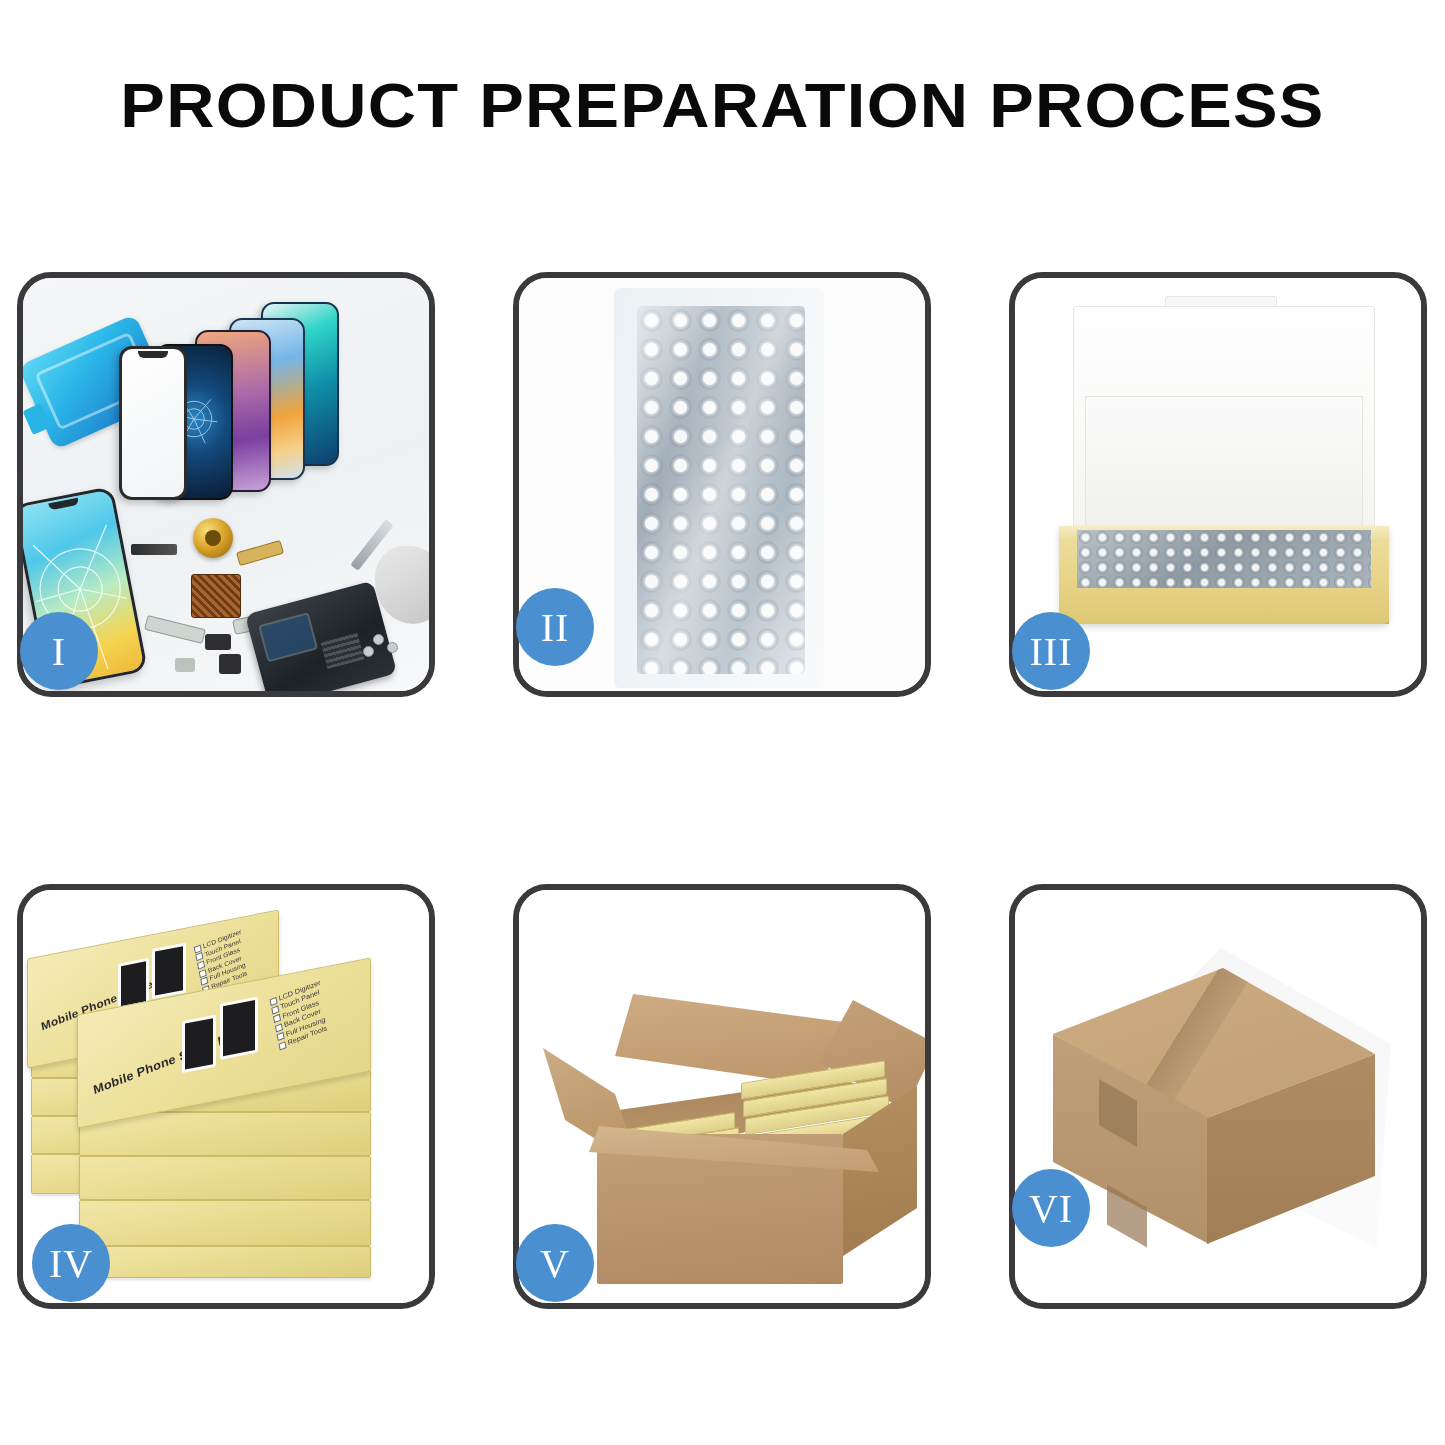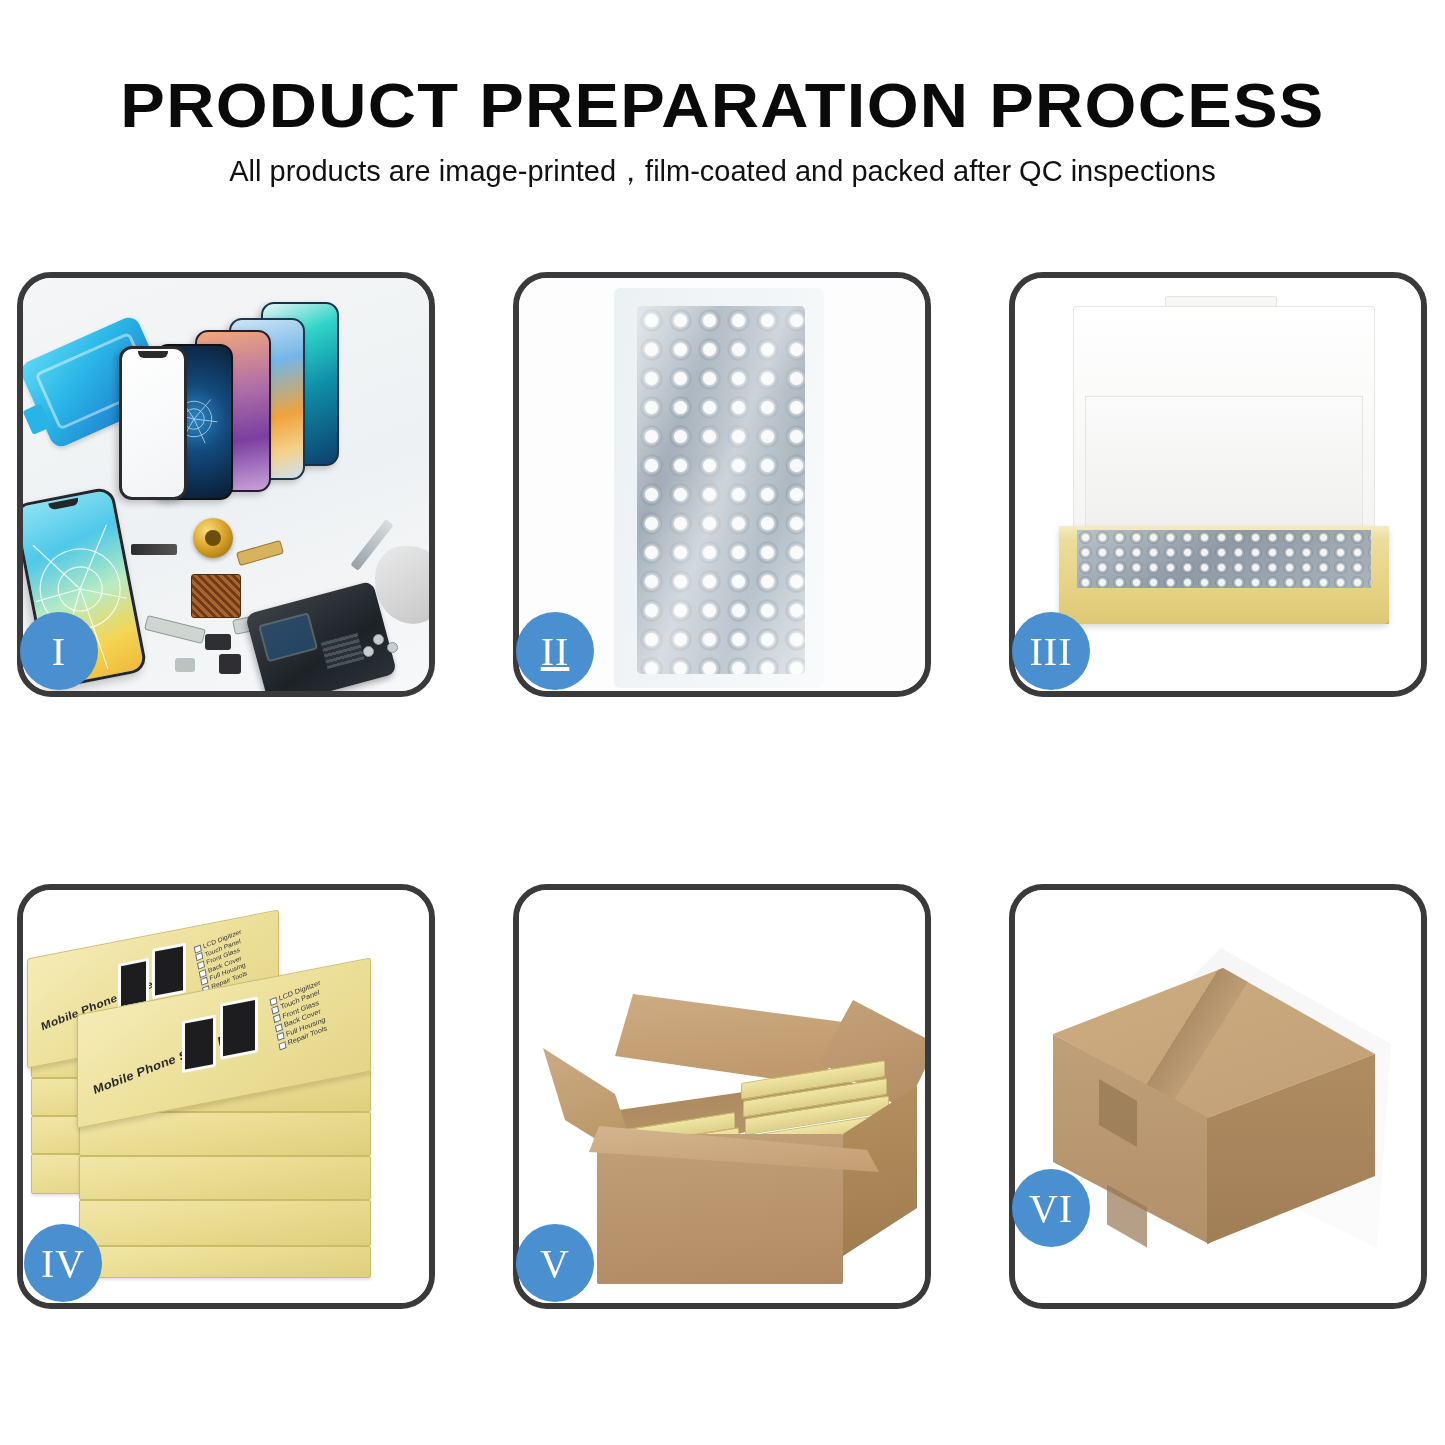--- a/index.html
+++ b/index.html
@@ -29,22 +29,22 @@
   }
   .c1{left:17px;top:272px;} .c2{left:513px;top:272px;} .c3{left:1009px;top:272px;}
   .c4{left:17px;top:884px;} .c5{left:513px;top:884px;} .c6{left:1009px;top:884px;}
   .scene{position:absolute;left:0;top:0;width:100%;height:100%;}
   .badge{
     position:absolute;width:78px;height:78px;border-radius:50%;
     background:#4a8fd0;color:#fff;font-family:"Liberation Serif","DejaVu Serif",serif;
     font-size:40px;display:flex;align-items:center;justify-content:center;
     z-index:40;letter-spacing:1px;
   }
-  .b1{left:20px;top:612px;} .b2{left:516px;top:612px;text-decoration:underline;} .b3{left:1012px;top:612px;}
-  .b4{left:24px;top:1224px;} .b5{left:516px;top:1224px;} .b6{left:1012px;top:1169px;}
+  .b1{left:20px;top:612px;} .b2{left:516px;top:588px;} .b3{left:1012px;top:612px;}
+  .b4{left:32px;top:1224px;} .b5{left:516px;top:1224px;} .b6{left:1012px;top:1169px;}
 
   
   .c1 .scene{background:linear-gradient(160deg,#f4f6f7 0%,#eef1f3 55%,#f7f8f9 100%);}
   .adh{position:absolute;left:8px;top:58px;width:128px;height:92px;
     background:linear-gradient(150deg,#5fd8f5 0%,#2bb7e8 38%,#1a6fc4 100%);
     border-radius:12px;transform:rotate(-24deg);box-shadow:0 2px 5px rgba(0,0,0,.18);}
   .adh:after{content:"";position:absolute;left:12px;top:14px;right:12px;bottom:16px;
     border:3px solid rgba(255,255,255,.45);border-radius:6px;}
   .adh-tab{position:absolute;left:4px;top:128px;width:20px;height:26px;
     background:#29b4e6;transform:rotate(-24deg);border-radius:3px;}
@@ -212,21 +212,20 @@
     background:rgba(150,120,84,.7);transform:skewY(30deg);}
   .six-bg{position:absolute;left:56px;top:58px;width:320px;height:300px;
     background:linear-gradient(160deg,#f4f4f4,#fbfbfb);
     clip-path:polygon(150px 0,320px 96px,306px 300px,0 150px);opacity:.9;}
 </style>
 </head>
 <body>
 
 <div class="header">
   <div class="title">PRODUCT PREPARATION PROCESS</div>
-  <div class="subtitle">All products are image-printed，film-coated and packed after QC inspections</div>
 </div>
 
 <div class="grid">
 
   <div class="card c1">
     <div class="scene">
       <div class="adh"></div>
       <div class="adh-tab"></div>
 
       <div class="ph ph5"></div>

